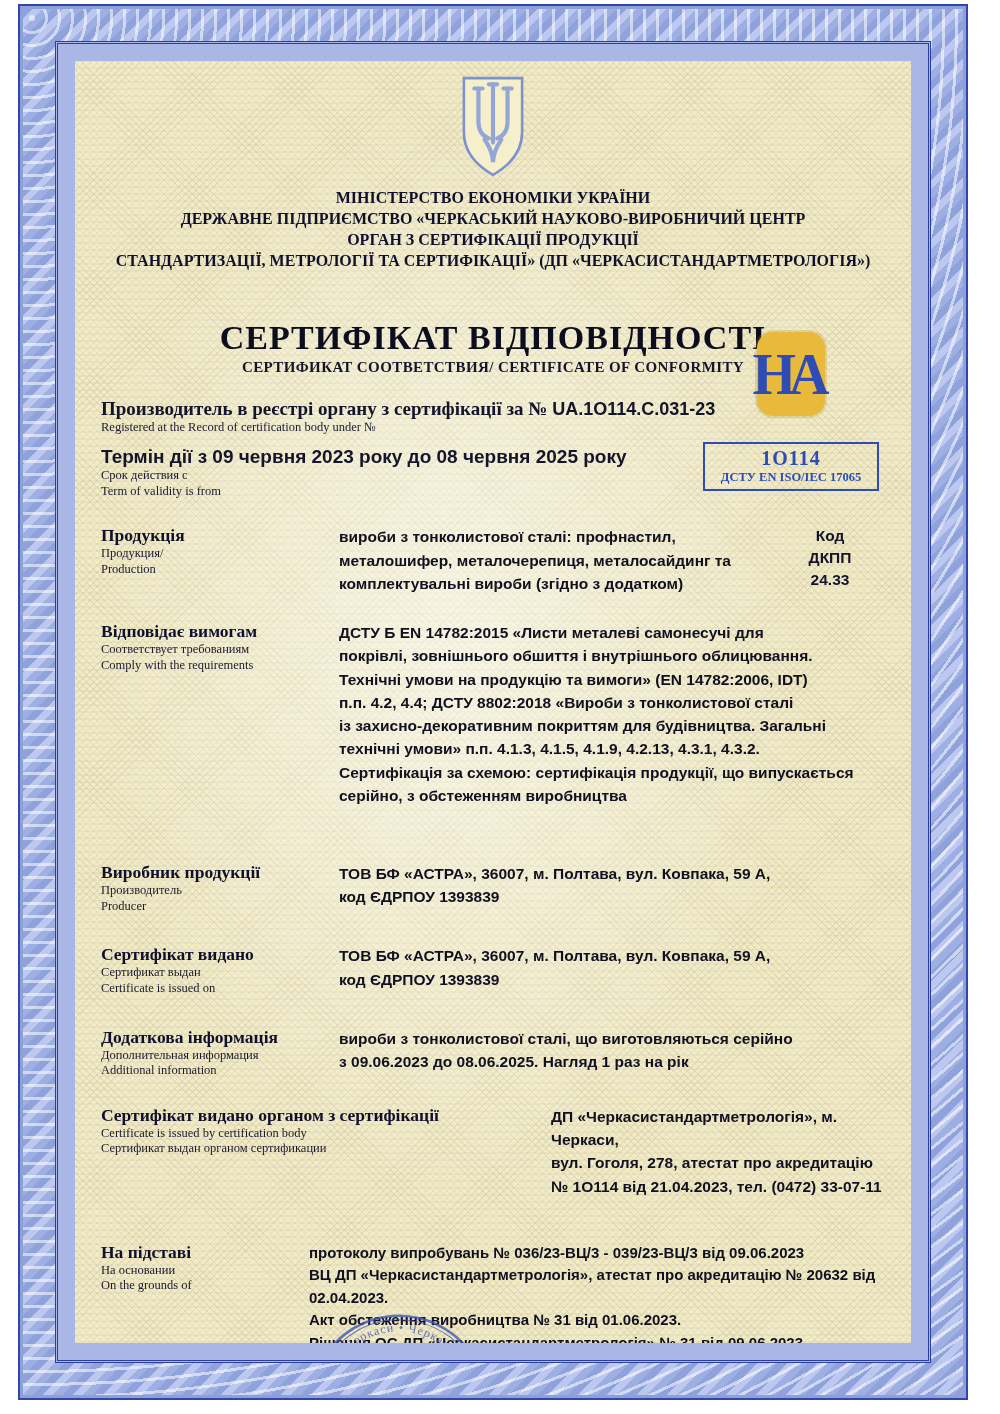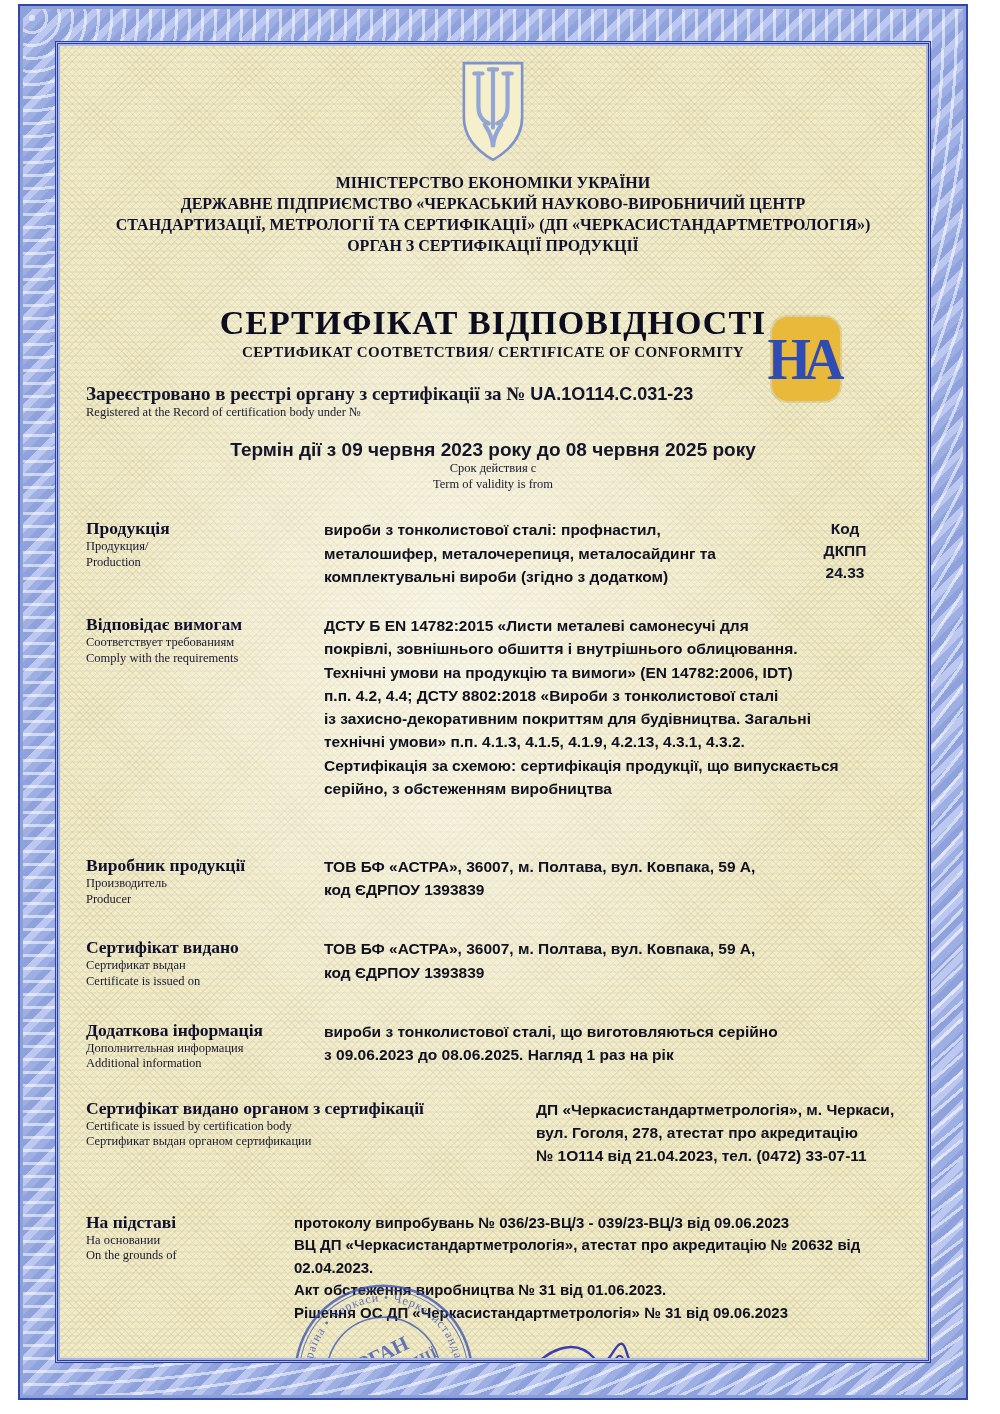--- a/index.html
+++ b/index.html
@@ -13,21 +13,21 @@
     border:2px solid #3346a8; background:#8ea0d8; padding:3px;
   }
   .band {
     width:100%; height:100%;
     background:
       repeating-radial-gradient(circle at 9px 9px, rgba(255,255,255,.55) 0 3px, rgba(255,255,255,0) 3px 13px),
       repeating-linear-gradient(135deg, #8fa2dc 0 7px, #bcc8ef 7px 14px, #9dafe3 14px 21px);
     padding:32px; 
   }
   .inner-line {
-    width:100%; height:100%; border:3px double #2c3e9b; padding:2px; background:#aab7e6;
+    width:100%; height:100%; border:3px double #2c3e9b; padding:17px; background:#aab7e6;
   }
   .content {
     width:100%; height:100%; position:relative; overflow:hidden;
     background-color:#f1ebc6;
     background-image:
       radial-gradient(ellipse at 45% 46%, rgba(255,255,255,.55) 0%, rgba(255,255,255,0) 55%),
       repeating-linear-gradient(45deg, rgba(205,190,140,.30) 0 1px, rgba(0,0,0,0) 1px 5px),
       repeating-linear-gradient(-45deg, rgba(205,190,140,.30) 0 1px, rgba(0,0,0,0) 1px 5px),
       repeating-linear-gradient(0deg, rgba(140,160,215,.10) 0 2px, rgba(0,0,0,0) 2px 7px);
     padding:10px 26px 0 26px;
@@ -50,21 +50,21 @@
   }
   .naau-letters {
     font-family:"Liberation Serif", serif; font-weight:bold; font-size:56px; color:#2f4cb4;
     letter-spacing:-7px; transform:scaleY(1.05); padding-right:7px;
   }
   .acc-box {
     margin-top:26px; border:2px solid #2f4cb4; padding:3px 4px 4px; color:#2f4cb4;
   }
   .acc-num { font-weight:bold; font-size:20px; letter-spacing:1px; }
   .acc-std { font-weight:bold; font-size:12.5px; }
-  .validity { margin-top:18px;text-align:center; }
+  .validity { margin-top:10px; }
   .validity-main { font-family:"Liberation Sans", sans-serif; font-weight:bold; font-size:19px; }
   .row { display:grid; grid-template-columns:218px 1fr; column-gap:20px; margin-top:26px; }
   .row3 { grid-template-columns:218px 1fr 110px; }
   .row-wide-label { grid-template-columns:430px 1fr; }
   .row-grounds { grid-template-columns:188px 1fr; }
   .lbl-ua { font-weight:bold; font-size:17.5px; color:#10102c; }
   .val {
     font-family:"Liberation Sans", sans-serif; font-weight:bold; font-size:15.5px;
     line-height:1.5; white-space:pre-line; color:#101020;
   }
@@ -92,36 +92,40 @@
                 <path d="M35 9 v56"></path>
                 <path d="M27 62 q8 12 8 22 q0 -10 8 -22"></path>
                 <path d="M17 13 h8 M45 13 h8 M31 9 h8"></path>
               </g>
             </svg>
           </div>
 
           <div class="ministry center">
             <div>МІНІСТЕРСТВО ЕКОНОМІКИ УКРАЇНИ</div>
             <div>ДЕРЖАВНЕ ПІДПРИЄМСТВО «ЧЕРКАСЬКИЙ НАУКОВО-ВИРОБНИЧИЙ ЦЕНТР</div>
+            <div>ОРГАН З СЕРТИФІКАЦІЇ ПРОДУКЦІЇ</div>
             <div>СТАНДАРТИЗАЦІЇ, МЕТРОЛОГІЇ ТА СЕРТИФІКАЦІЇ» (ДП «ЧЕРКАСИСТАНДАРТМЕТРОЛОГІЯ»)</div>
-            <div>ОРГАН З СЕРТИФІКАЦІЇ ПРОДУКЦІЇ</div>
           </div>
 
           <div class="title center">СЕРТИФІКАТ ВІДПОВІДНОСТІ</div>
           <div class="subtitle center">СЕРТИФИКАТ СООТВЕТСТВИЯ/ CERTIFICATE OF CONFORMITY</div>
 
           <div class="reg-block">
             <div class="reg-main">
-              <span>Зареєстровано в реєстрі органу з сертифікації за № </span><span class="reg-num">UA.1О114.С.031-23</span>
+              <span>Производитель в реєстрі органу з сертифікації за № </span><span class="reg-num">UA.1О114.С.031-23</span>
             </div>
             <div class="sub-s">Registered at the Record of certification body under №</div>
 
             <div class="acc-col">
               <div class="naau-box">
                 <span class="naau-letters">НА</span>
+              </div>
+              <div class="acc-box">
+                <div class="acc-num">1О114</div>
+                <div class="acc-std">ДСТУ EN ISO/IEC 17065</div>
               </div>
             </div>
           </div>
 
           <div class="validity">
             <div class="validity-main">Термін дії з 09 червня 2023 року  до  08 червня 2025 року</div>
             <div class="sub-s">Срок действия с</div>
             <div class="sub-s">Term of validity is from</div>
           </div>
 

